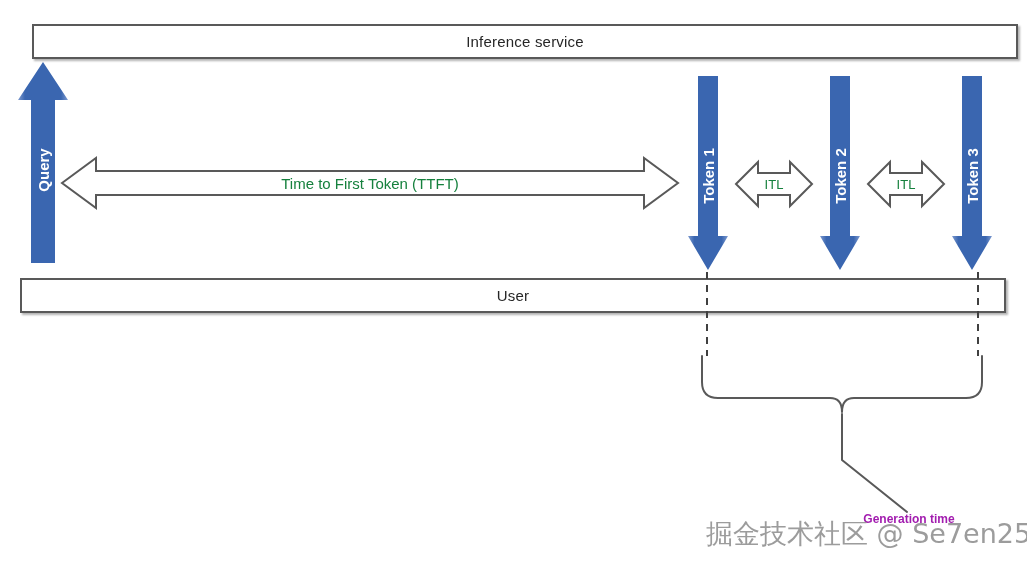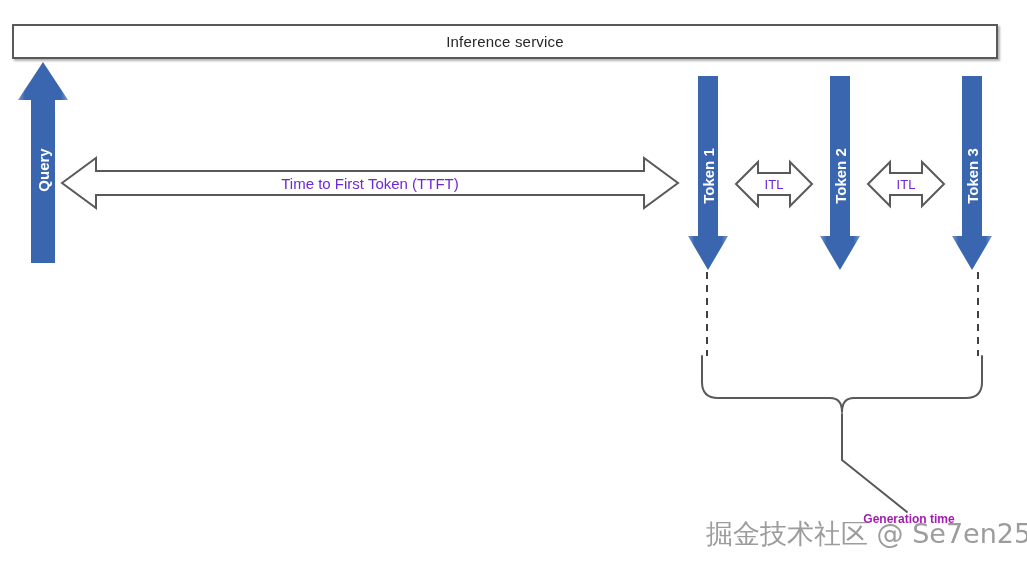--- a/index.html
+++ b/index.html
@@ -28,21 +28,21 @@
     box-shadow: 2px 2px 2px rgba(0,0,0,0.30);
     display: flex;
     align-items: center;
     justify-content: center;
   }
   .lane-label {
     font-size: 15px;
     color: #262626;
     letter-spacing: .2px;
   }
-  #lane-inference { left: 12px; top: 24px;  width: 986px; height: 35px; }
+  #lane-inference { left: 32px; top: 24px;  width: 986px; height: 35px; }
   #lane-user      { left: 20px; top: 278px; width: 986px; height: 35px; }
 
   
   .blue-arrow {
     position: absolute;
   }
   .arrow-text {
     position: absolute;
     color: #ffffff;
     font-size: 15px;
@@ -51,21 +51,21 @@
     transform-origin: 50% 50%;
   }
   .arrow-text.up   { transform: translate(-50%,-50%) rotate(-90deg); }
   .arrow-text.down { transform: translate(-50%,-50%) rotate(-90deg); }
 
   
   .outline-arrow { position: absolute; }
   .outline-label {
     position: absolute;
     font-size: 15px;
-    color: #6d28d9;
+    color: #15803d;
     white-space: nowrap;
     transform: translate(-50%,-50%);
   }
   .outline-label.small { font-size: 13px; font-weight: normal; }
 
   
   .overlay-svg {
     position: absolute;
     left: 0; top: 0;
     width: 1027px; height: 568px;
@@ -96,20 +96,23 @@
 </style>
 </head>
 <body>
 
 <div id="canvas">
 
   <div class="lane" id="lane-inference">
     <span class="lane-label">Inference service</span>
   </div>
 
+  <div class="lane" id="lane-user">
+    <span class="lane-label">User</span>
+  </div>
 
   <div class="blue-arrow" style="left:16px; top:60px; width:54px; height:205px;">
     <svg width="54" height="205" viewBox="0 0 54 205">
       <defs>
         <linearGradient id="gq" x1="0" y1="0" x2="1" y2="0">
           <stop offset="0%" stop-color="#7E9BD0"></stop>
           <stop offset="14%" stop-color="#3A66B0"></stop>
           <stop offset="86%" stop-color="#3A66B0"></stop>
           <stop offset="100%" stop-color="#7E9BD0"></stop>
         </linearGradient>

